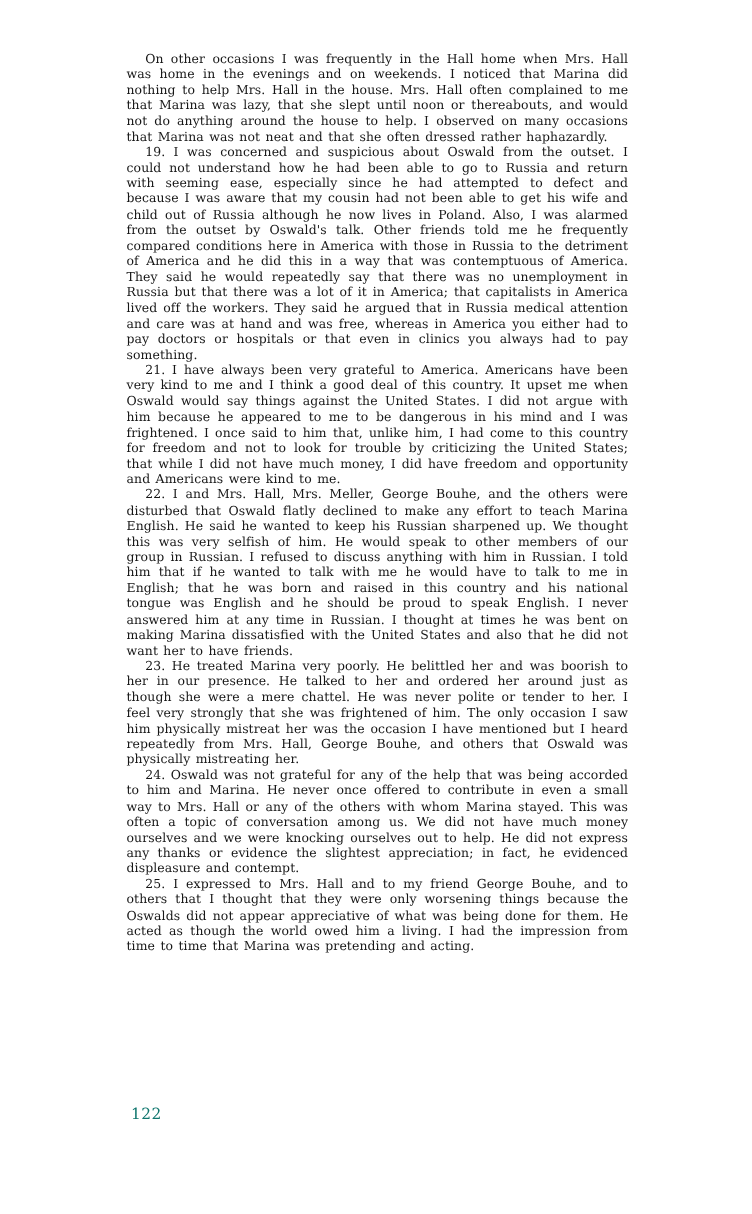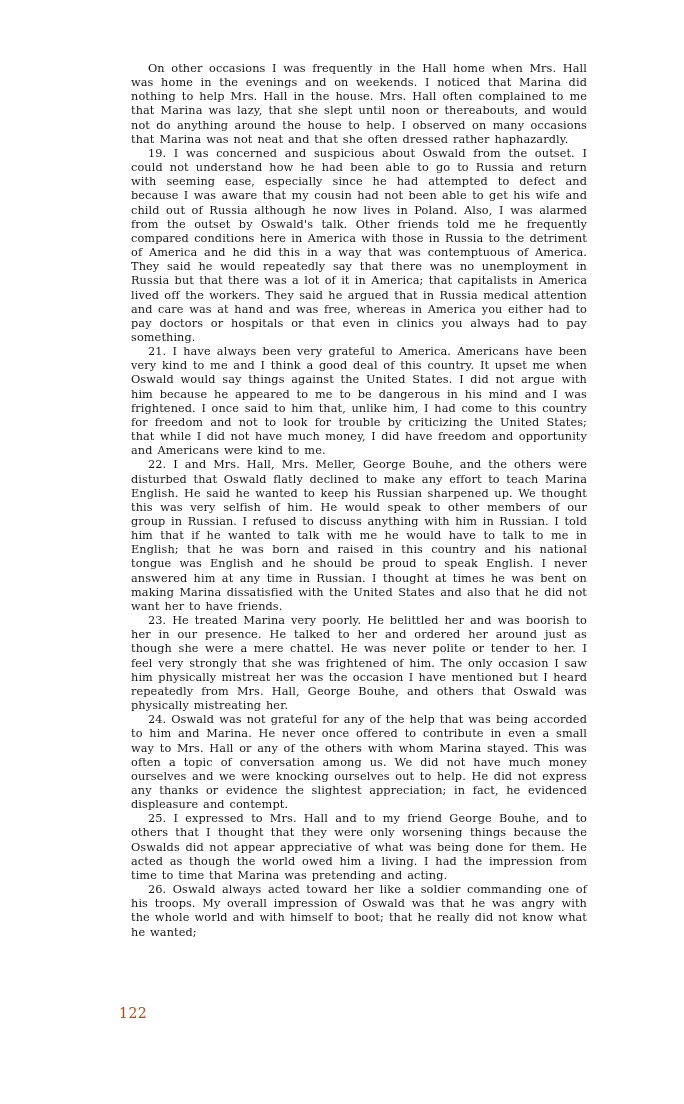--- a/index.html
+++ b/index.html
@@ -12,51 +12,49 @@
     width: 684px;
     height: 1104px;
     background: #ffffff;
     overflow: hidden;
     font-family: "DejaVu Serif", "Liberation Serif", serif;
     color: #161616;
   }
   .text-block {
     position: absolute;
     left: 115px;
-    top: 62px;
+    top: 47px;
     width: 456px;
-    margin-left: 16px;
   }
   .text-block p {
     margin: 0;
     padding: 0;
     font-size: 11.3px;
     line-height: 14.15px;
     text-align: justify;
     text-indent: 1.5em;
     letter-spacing: 0.1px;
     word-spacing: 1.2px;
   }
   .page-number {
     position: absolute;
     left: 119px;
     top: 1005px;
     font-size: 14px;
     letter-spacing: 0.5px;
-    color: #c2410c;
+    color: #0f766e;
   }
 </style>
 </head>
 <body>
 
 <div class="sheet">
   <div class="text-block">
     <p>On other occasions I was frequently in the Hall home when Mrs. Hall was home in the evenings and on weekends.  I noticed that Marina did nothing to help Mrs. Hall in the house.  Mrs. Hall often complained to me that Marina was lazy, that she slept until noon or thereabouts, and would not do anything around the house to help.  I observed on many occasions that Marina was not neat and that she often dressed rather haphazardly.</p>
     <p>19. I was concerned and suspicious about Oswald from the outset.  I could not understand how he had been able to go to Russia and return with seeming ease, especially since he had attempted to defect and because I was aware that my cousin had not been able to get his wife and child out of Russia although he now lives in Poland.  Also, I was alarmed from the outset by Oswald's talk. Other friends told me he frequently compared conditions here in America with those in Russia to the detriment of America and he did this in a way that was contemptuous of America.  They said he would repeatedly say that there was no unemployment in Russia but that there was a lot of it in America; that capitalists in America lived off the workers.  They said he argued that in Russia medical attention and care was at hand and was free, whereas in America you either had to pay doctors or hospitals or that even in clinics you always had to pay something.</p>
     <p>21. I have always been very grateful to America.  Americans have been very kind to me and I think a good deal of this country.  It upset me when Oswald would say things against the United States.  I did not argue with him because he appeared to me to be dangerous in his mind and I was frightened.  I once said to him that, unlike him, I had come to this country for freedom and not to look for trouble by criticizing the United States; that while I did not have much money, I did have freedom and opportunity and Americans were kind to me.</p>
     <p>22. I and Mrs. Hall, Mrs. Meller, George Bouhe, and the others were disturbed that Oswald flatly declined to make any effort to teach Marina English.  He said he wanted to keep his Russian sharpened up.  We thought this was very selfish of him.  He would speak to other members of our group in Russian. I refused to discuss anything with him in Russian.  I told him that if he wanted to talk with me he would have to talk to me in English; that he was born and raised in this country and his national tongue was English and he should be proud to speak English.  I never answered him at any time in Russian. I thought at times he was bent on making Marina dissatisfied with the United States and also that he did not want her to have friends.</p>
     <p>23. He treated Marina very poorly.  He belittled her and was boorish to her in our presence.  He talked to her and ordered her around just as though she were a mere chattel.  He was never polite or tender to her.  I feel very strongly that she was frightened of him.  The only occasion I saw him physically mistreat her was the occasion I have mentioned but I heard repeatedly from Mrs. Hall, George Bouhe, and others that Oswald was physically mistreating her.</p>
     <p>24. Oswald was not grateful for any of the help that was being accorded to him and Marina.  He never once offered to contribute in even a small way to Mrs. Hall or any of the others with whom Marina stayed.  This was often a topic of conversation among us.  We did not have much money ourselves and we were knocking ourselves out to help.  He did not express any thanks or evidence the slightest appreciation; in fact, he evidenced displeasure and contempt.</p>
     <p>25. I expressed to Mrs. Hall and to my friend George Bouhe, and to others that I thought that they were only worsening things because the Oswalds did not appear appreciative of what was being done for them.  He acted as though the world owed him a living.  I had the impression from time to time that Marina was pretending and acting.</p>
-    <p>26. Oswald always acted toward her like a soldier commanding one of his troops.  My overall impression of Oswald was that he was angry with the whole world and with himself to boot; that he really did not know what he wanted;</p>
   </div>
   <div class="page-number">122</div>
 </div>
 
 </body></html>

